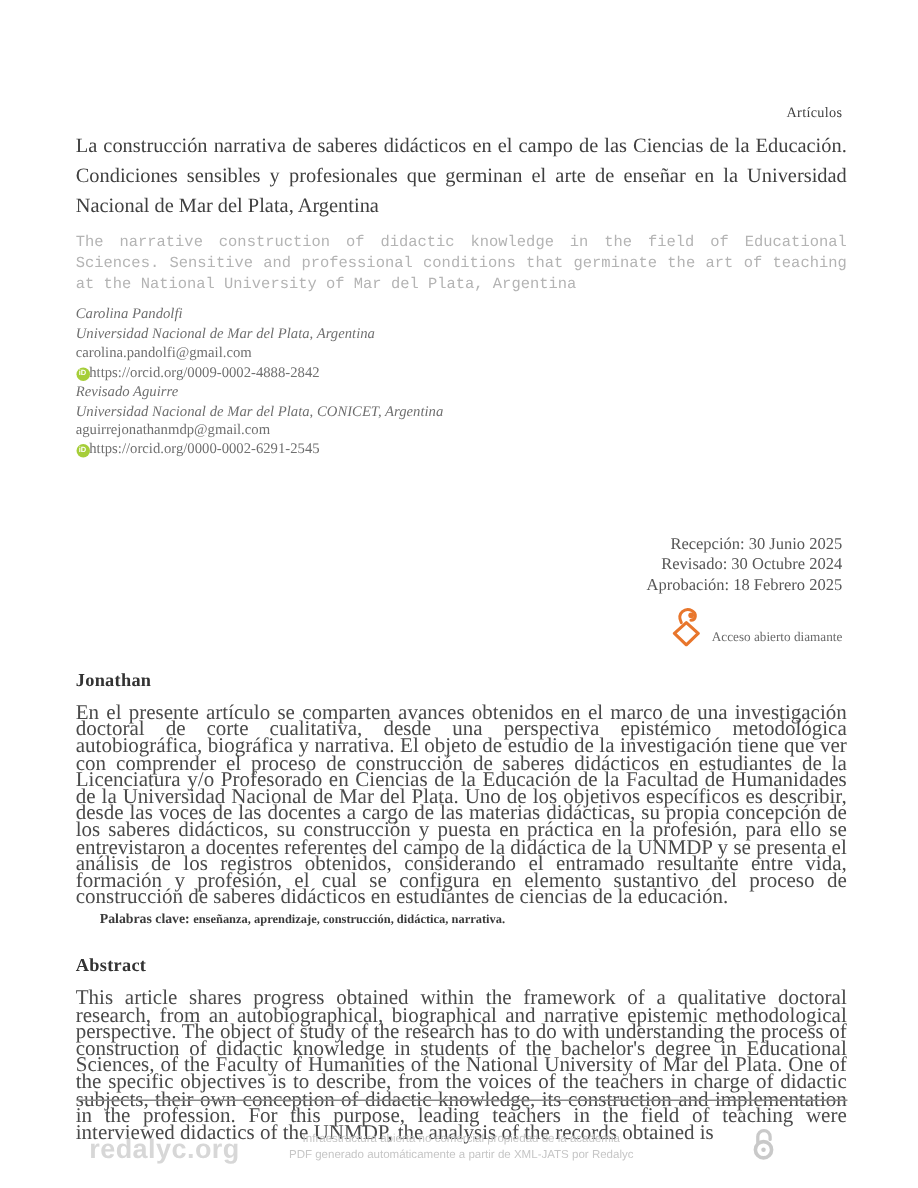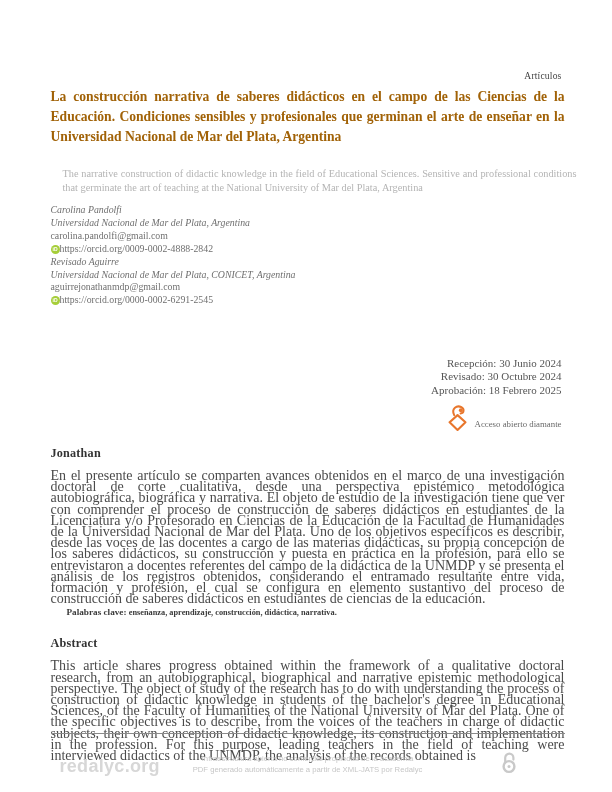--- a/index.html
+++ b/index.html
@@ -14,26 +14,26 @@
     font-family:"Liberation Serif", serif;
     overflow:hidden;
     margin:0 auto;
   }
   .kicker{
     position:absolute;top:71px;right:49px;
     font-size:9.5px;color:#3f3f3f;letter-spacing:.2px;
   }
   .title-es{
     position:absolute;top:87px;left:49px;width:514px;margin:0;
-    font-size:13.6px;font-weight:bold;color:#a16207;
+    font-size:13.6px;font-weight:normal;color:#404040;
     line-height:20px;text-align:justify;
   }
   .title-en{
-    position:absolute;top:155px;left:49px;width:514px;margin:12px;
-    font-size:10.3px;color:#b4b4b4;line-height:14px;text-align:justify;
+    position:absolute;top:155px;left:49px;width:514px;margin:0;
+    font-size:10.3px;color:#b4b4b4;line-height:14px;text-align:justify;font-family:Liberation Mono, monospace;
   }
   .authors{
     position:absolute;top:204px;left:49px;width:248px;
     font-size:9.8px;color:#6f6f6f;line-height:12.9px;
   }
   .a-name,.a-aff{font-style:italic;text-align:justify;}
   .a-email{cursor:pointer;}
   .orcid-row{display:flex;align-items:center;gap:0;}
   .orcid-badge{
     display:inline-flex;align-items:center;justify-content:center;
@@ -106,21 +106,21 @@
     <div class="a-name">Revisado Aguirre</div>
     <div class="a-aff">Universidad Nacional de Mar del Plata, CONICET, Argentina</div>
     <div class="a-email">aguirrejonathanmdp@gmail.com</div>
     <div class="orcid-row">
       <span class="orcid-badge">iD</span>
       <span class="orcid-link">https://orcid.org/0000-0002-6291-2545</span>
     </div>
   </div>
 
   <div class="dates">
-    <div>Recepción: 30 Junio 2024</div>
+    <div>Recepción: 30 Junio 2025</div>
     <div>Revisado: 30 Octubre 2024</div>
     <div>Aprobación: 18 Febrero 2025</div>
   </div>
 
   <div class="access">
     <span>
       <svg width="21" height="27" viewBox="0 0 22 28" fill="none">
         <path d="M6.5 11.5 C3 4.5 9.5 0.8 14 3.2 C17.5 5.2 16.8 9.6 13.2 9.8" stroke="var(--access-orange)" stroke-width="2.1" fill="none" stroke-linecap="round"></path>
         <circle cx="13.4" cy="6.4" r="2" fill="var(--access-orange)"></circle>
         <path d="M10 11.5 L18.3 19 L10 27 L1.7 19 Z" stroke="var(--access-orange)" stroke-width="2.2" fill="none" stroke-linejoin="round"></path>

